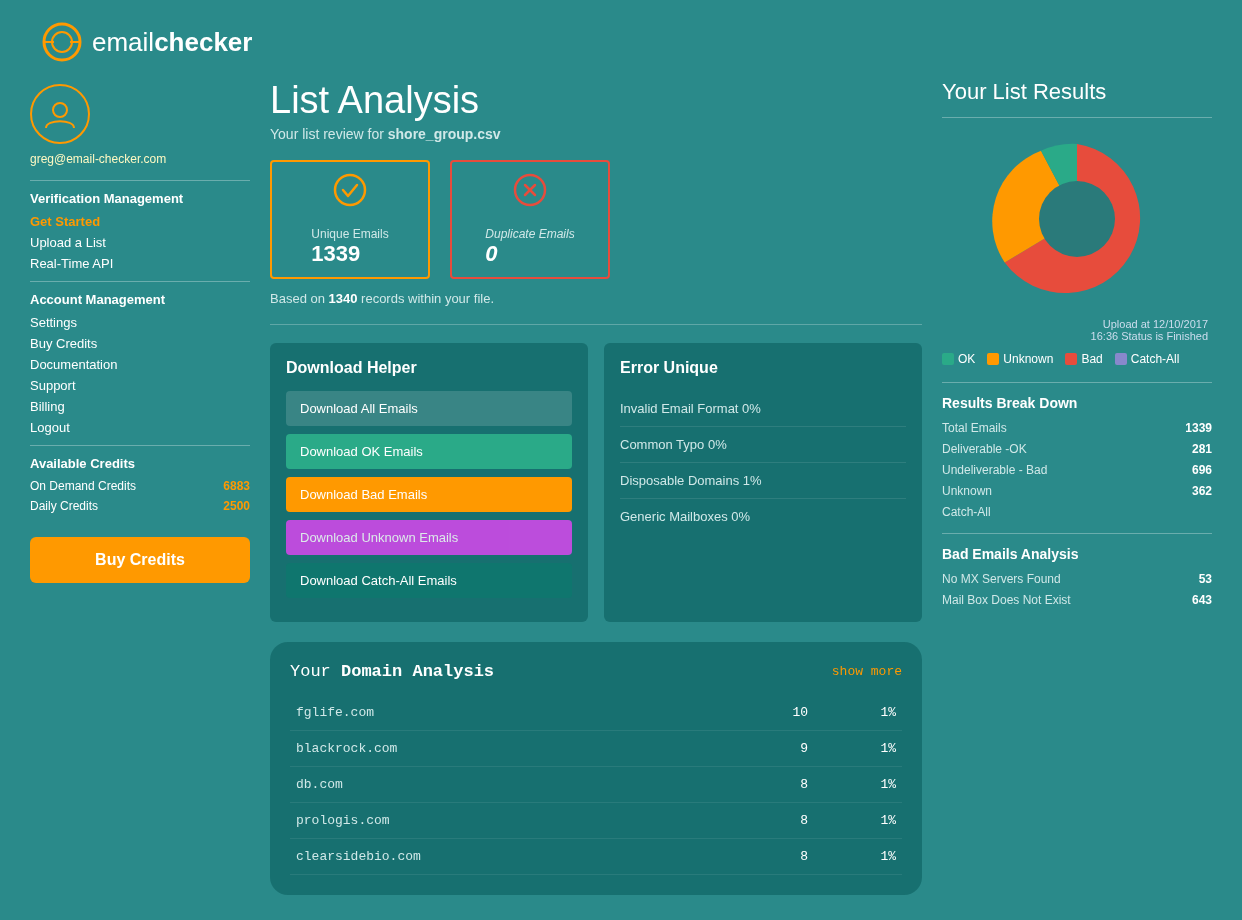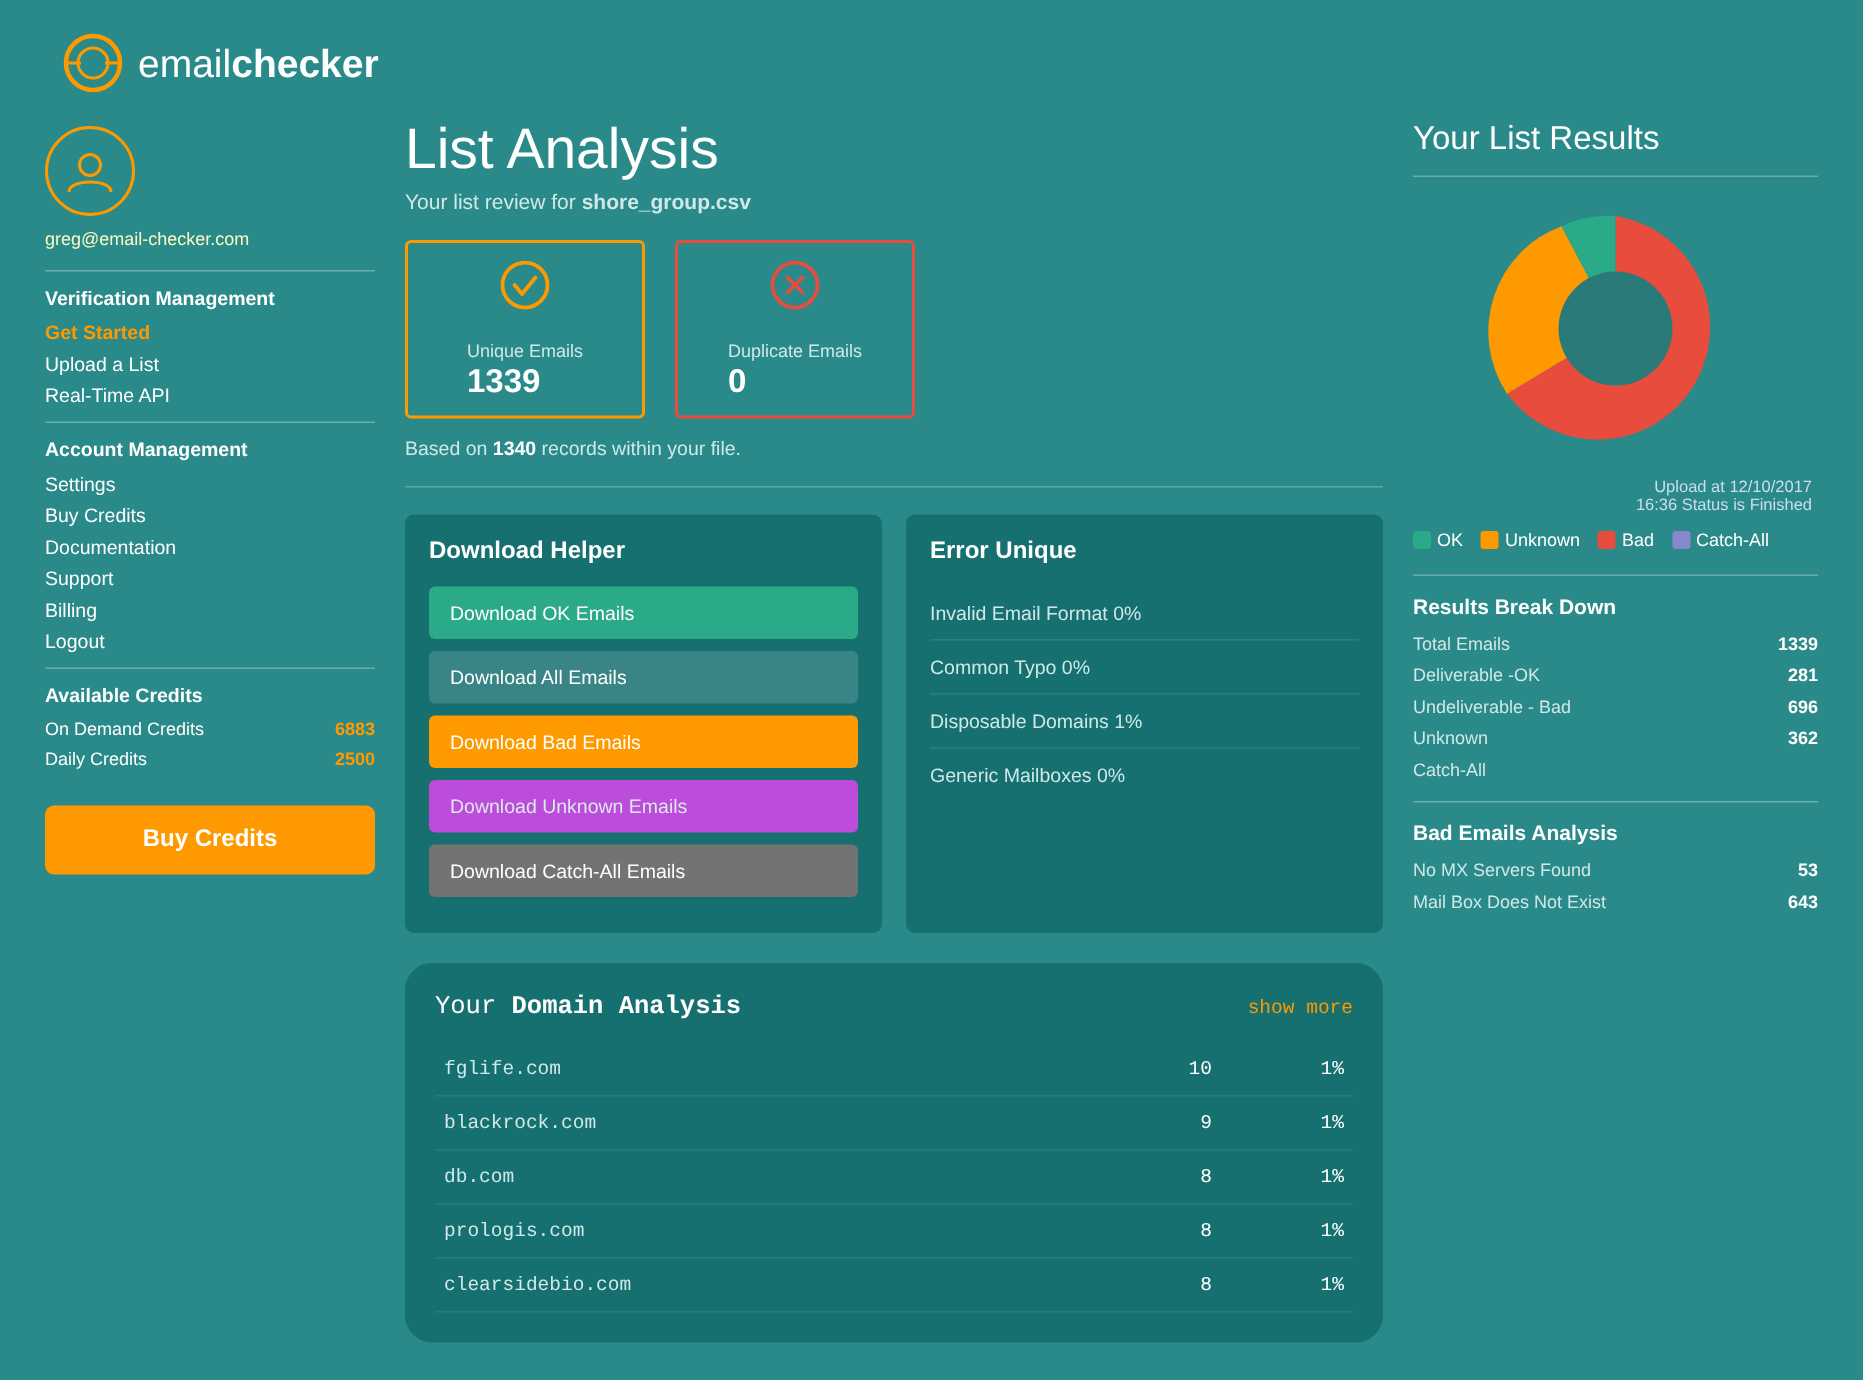--- a/index.html
+++ b/index.html
@@ -132,20 +132,21 @@
       align-items: center;
       gap: 12px;
       padding: 10px 18px;
       border: 2px solid #f90;
       border-radius: 4px;
       min-width: 160px;
       flex-direction: column;
     }
     .stat-box.dup {
       border-color: #e74c3c;
+      font-style: italic;
     }
     .stat-icon {
       font-size: 28px;
     }
     .stat-label {
       font-size: 12px;
       color: #d0e8e8;
     }
     .stat-value {
       font-size: 22px;
@@ -189,21 +190,21 @@
       border-radius: 4px;
       font-size: 13px;
       color: #fff;
       cursor: pointer;
       text-align: left;
     }
     .dl-btn.all { background: rgba(255,255,255,0.15); }
     .dl-btn.ok { background: #2aaa88; }
     .dl-btn.bad { background: #f90; }
     .dl-btn.unknown { background: #d946ef; opacity:0.85; }
-    .dl-btn.catchall { background: #737373; }
+    .dl-btn.catchall { background: #0f766e; }
     .error-row {
       font-size: 13px;
       color: #d0e8e8;
       padding: 10px 0;
       border-bottom: 1px solid rgba(255,255,255,0.1);
     }
     .error-row:last-child { border-bottom: none; }
     
     .domain-panel {
       background: rgba(0,80,80,0.45);
@@ -401,22 +402,22 @@
 
     <p class="records-note">
       <span>Based on </span><strong>1340</strong><span> records within your file.</span>
     </p>
     <hr class="divider-h">
 
     <div class="panels-row">
 
       <div class="panel">
         <div class="panel-title">Download Helper</div>
+        <button class="dl-btn all">Download All Emails</button>
         <button class="dl-btn ok">Download OK Emails</button>
-        <button class="dl-btn all">Download All Emails</button>
         <button class="dl-btn bad">Download Bad Emails</button>
         <button class="dl-btn unknown">Download Unknown Emails</button>
         <button class="dl-btn catchall">Download Catch-All Emails</button>
       </div>
 
       <div class="panel">
         <div class="panel-title">Error Unique</div>
         <div class="error-row">Invalid Email Format 0%</div>
         <div class="error-row">Common Typo 0%</div>
         <div class="error-row">Disposable Domains 1%</div>

